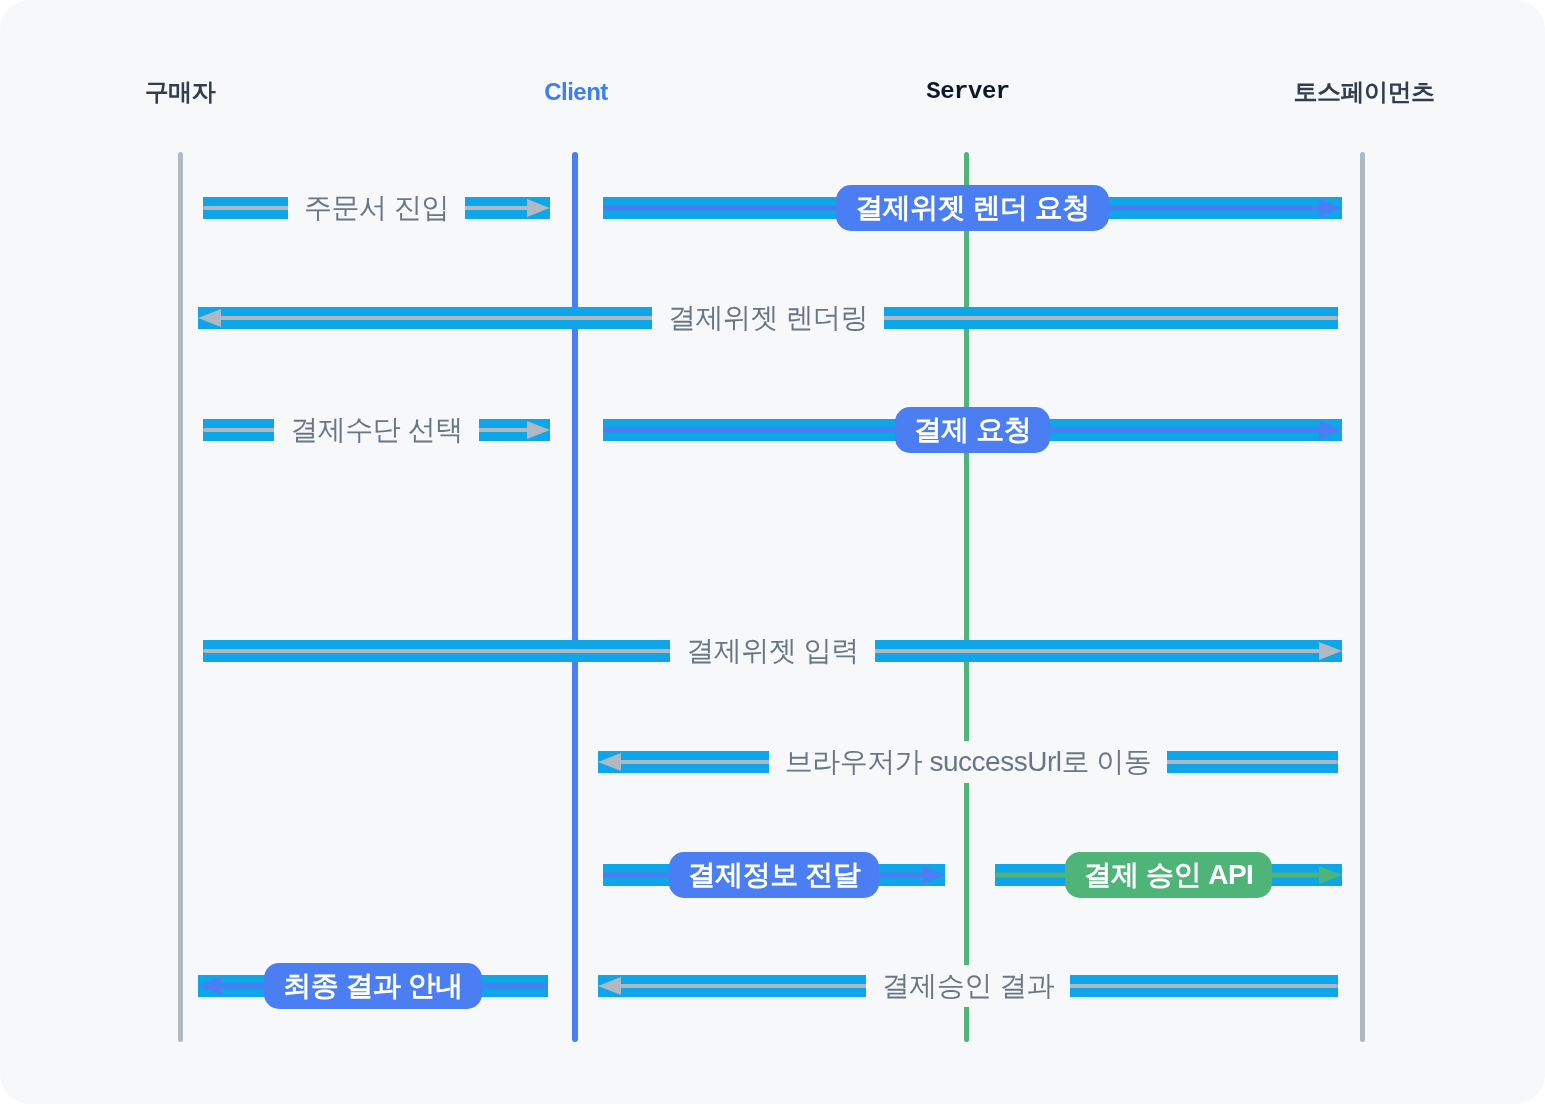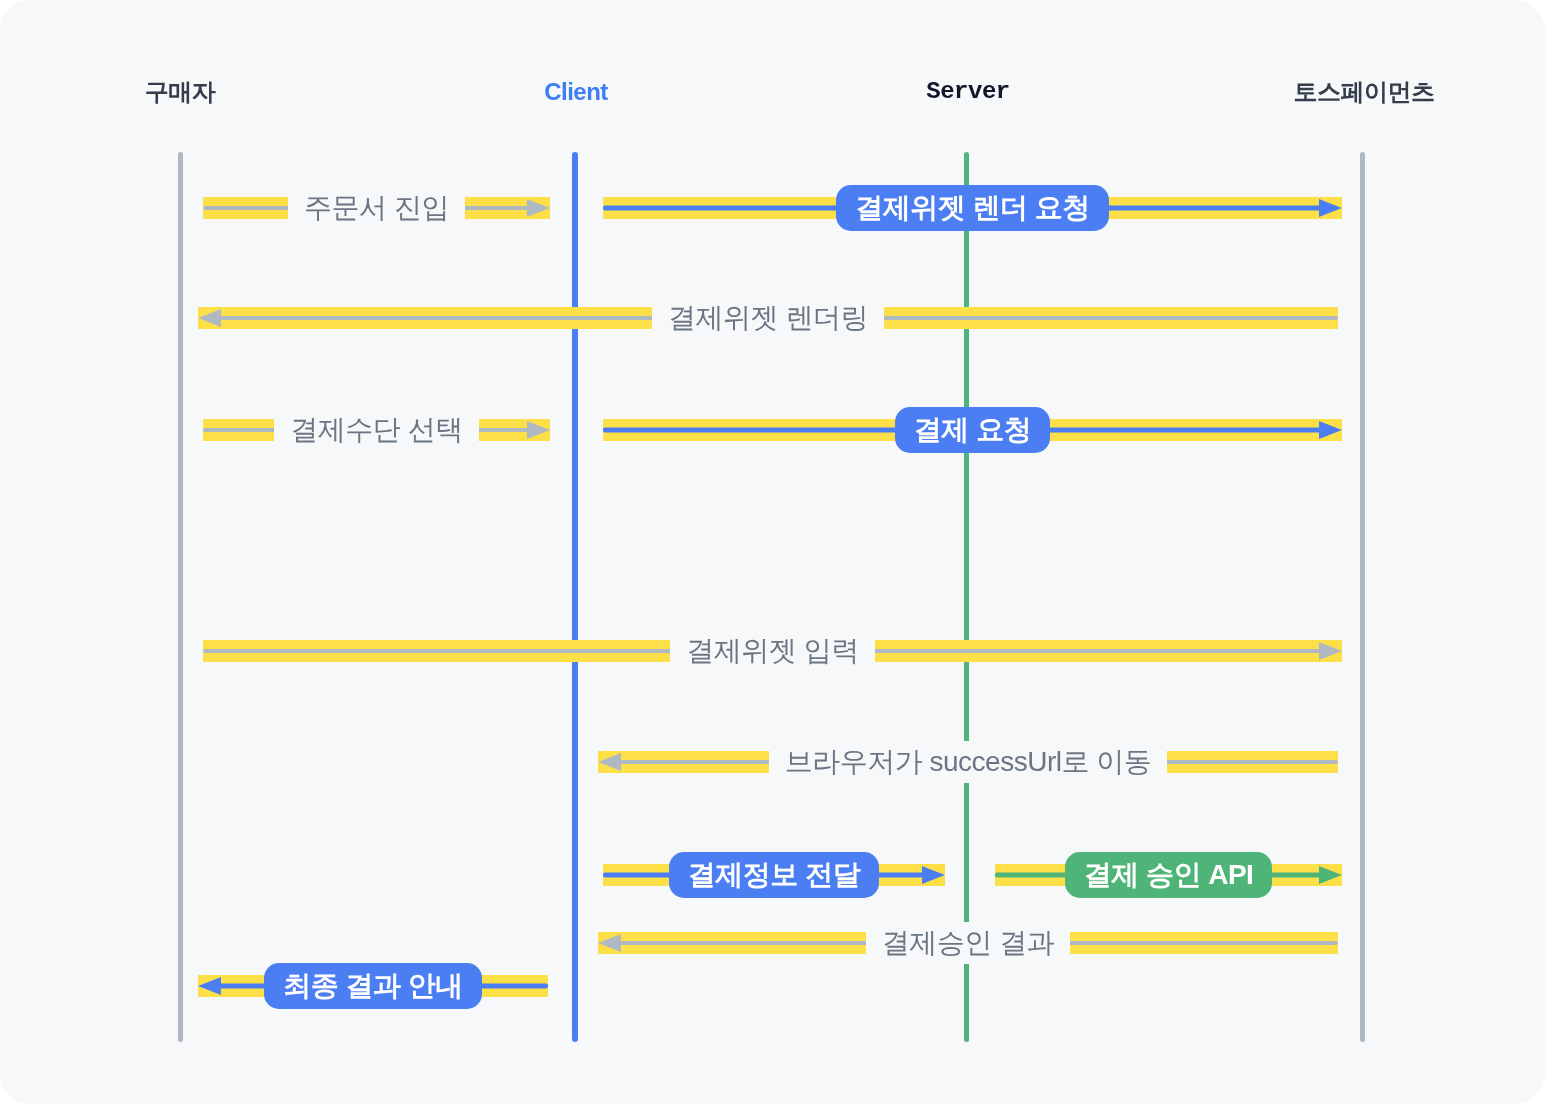--- a/index.html
+++ b/index.html
@@ -13,21 +13,21 @@
   .actor-blue{color:#3d7df6;}
   .actor-green{color:#0f172a;font-family:Liberation Mono, monospace;}
 
   
   .lifeline{position:absolute;top:152px;height:890px;border-radius:3px;}
   .ll-gray{width:5px;background:#b0b8c1;}
   .ll-blue{width:6px;background:#4b7ef2;}
   .ll-green{width:5px;background:#4fb478;}
 
   
-  .msg{position:absolute;height:22px;background:#fde047;display:flex;align-items:center;justify-content:center;text-align:right;}
+  .msg{position:absolute;height:22px;background:#0ea5e9;display:flex;align-items:center;justify-content:center;text-align:right;}
   .msg .line{position:absolute;top:50%;transform:translateY(-50%);left:0;right:0;height:4px;border-radius:2px;}
   .gray .line{background:#b0b8c1;}
   .blue .line{background:#4b7ef2;height:5px;}
   .green .line{background:#4fb478;height:5px;}
   .right .line{right:16px;}
   .left .line{left:16px;}
 
   .head{position:absolute;top:50%;transform:translateY(-50%);width:0;height:0;
     border-top:9px solid transparent;border-bottom:9px solid transparent;}
   .right .head{right:0;border-left:23px solid #b0b8c1;}
@@ -108,19 +108,19 @@
     <div class="line"></div>
     <div class="head"></div>
     <span class="pill">결제 승인 API</span>
   </div>
 
   <div class="msg blue left" style="left:198px;top:975px;width:350px">
     <div class="line"></div>
     <div class="head"></div>
     <span class="pill">최종 결과 안내</span>
   </div>
-  <div class="msg gray left" style="left:598px;top:932px;width:740px">
+  <div class="msg gray left" style="left:598px;top:975px;width:740px">
     <div class="line"></div>
     <div class="head"></div>
     <span class="label">결제승인 결과</span>
   </div>
 
 </div>
 
 </body></html>

